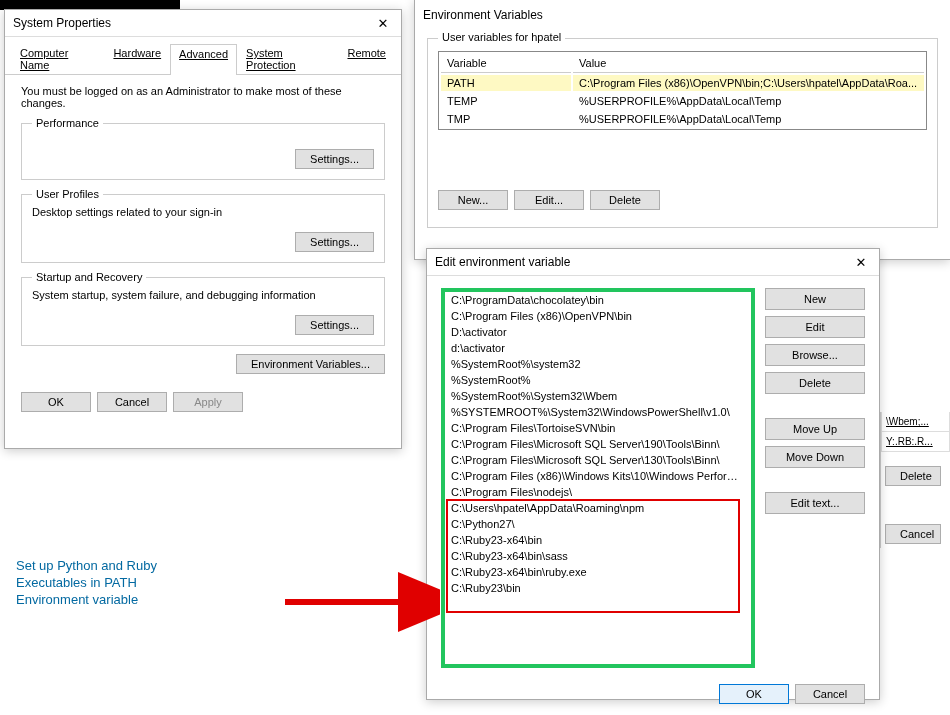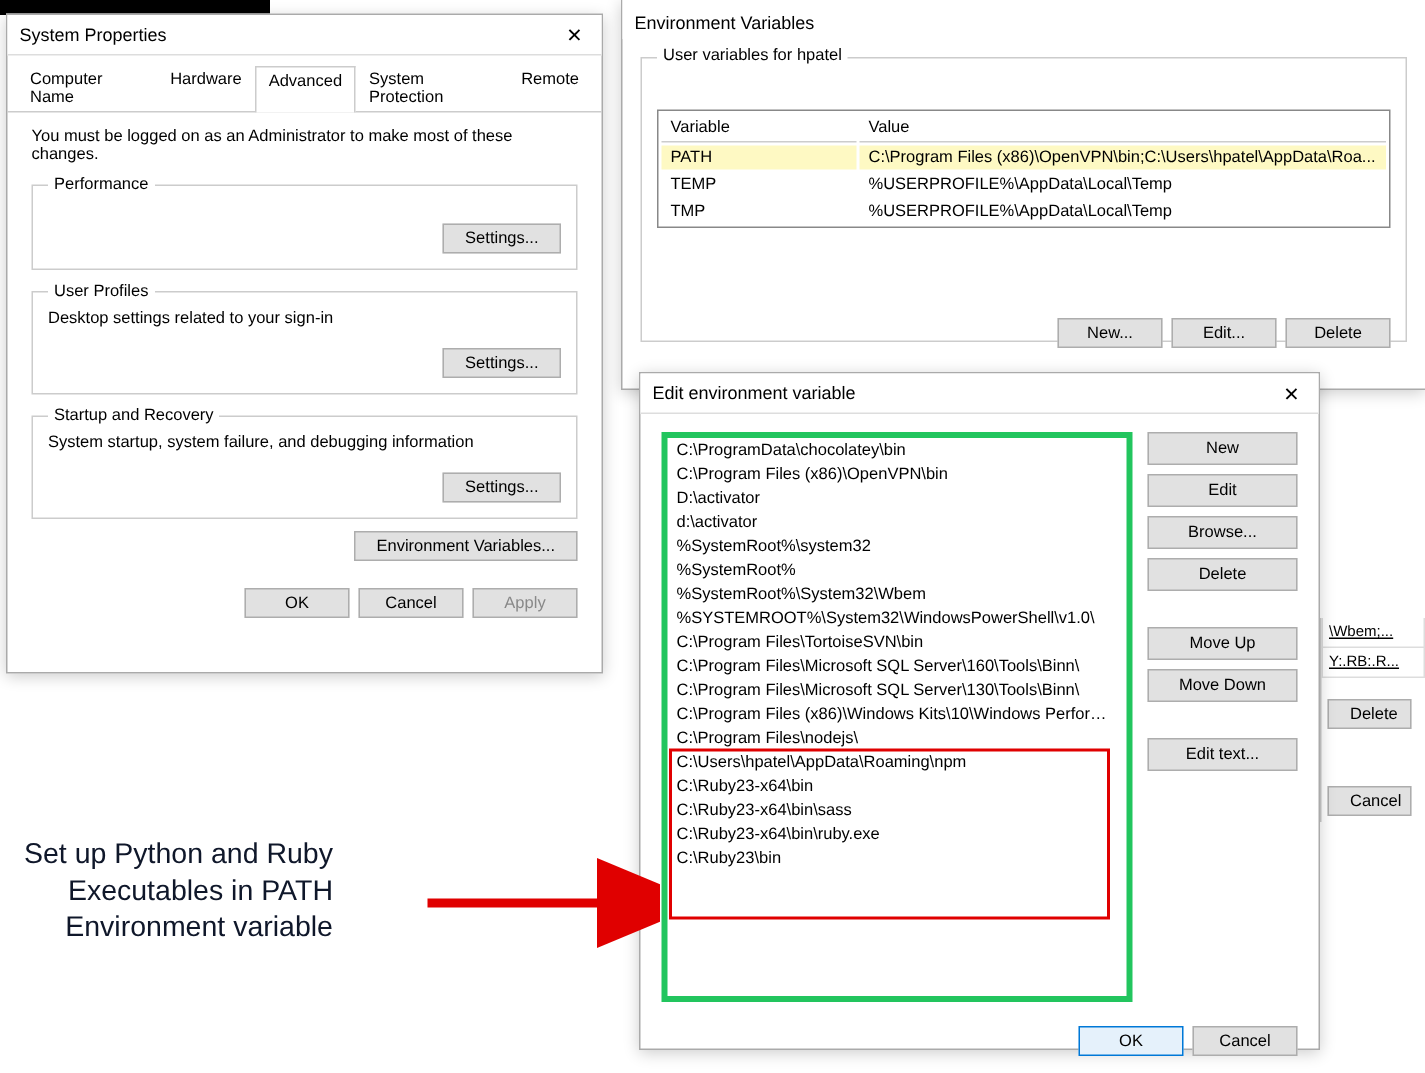--- a/index.html
+++ b/index.html
@@ -32,20 +32,21 @@
   .close-x {
     width: 20px; height: 18px;
     display: flex; align-items: center; justify-content: center;
     font-size: 13px;
   }
   .tabs {
     display: flex;
     padding: 6px 6px 0;
     gap: 0;
     border-bottom: 1px solid #ccc;
+    text-decoration: underline;
   }
   .tab {
     padding: 3px 8px;
     background: #fff;
     border: 1px solid transparent;
     border-bottom: none;
     cursor: default;
   }
   .tab.active {
     border-color: #ccc;
@@ -65,35 +66,34 @@
     padding: 3px 14px;
     border: 1px solid #adadad;
     background: #e1e1e1;
     font-size: 11px;
     cursor: default;
     text-align: center;
   }
   .btn.primary { border-color: #0078d7; background:#e5f1fb; }
   .btn.disabled { color: #888; }
   .right { text-align: right; }
-  .btn-row { display:flex; gap:6px; justify-content:flex-end; margin-top:6px; }
+  .btn-row { display:flex; gap:6px; justify-content:flex-start; margin-top:6px; }
 
   
   .env-window { border:1px solid #aaa; }
   .env-body { padding: 12px; }
   .group {
     border: 1px solid #ccc;
     padding: 10px;
   }
   .group-label { position: relative; top: -18px; background:#fff; padding:0 4px; display:inline-block; }
   .table {
     border: 1px solid #888;
     width: 100%;
     font-size: 11px;
-    margin-top: 22px;
   }
   .table th {
     text-align: left;
     font-weight: normal;
     padding: 3px 6px;
     border-bottom: 1px solid #ccc;
     background: #fff;
   }
   .table td {
     padding: 2px 6px;
@@ -132,25 +132,24 @@
     position: absolute;
     border: 2px solid #e00000;
     pointer-events:none;
   }
 
   
   .annotation {
     position: absolute;
     left: 16px;
     top: 558px;
-    color: #0f172a;
+    color: #0369a1;
     font-family: Verdana, sans-serif;
-    font-size: 19px;
+    font-size: 13px;
     line-height: 1.3;
-    text-align: right;
   }
   .arrow {
     position: absolute;
     left: 280px;
     top: 572px;
   }
 
   .top-strip {
     position:absolute; left:0; top:0; width:180px; height:10px; background:#000;
   }
@@ -284,25 +283,26 @@
 
       <div class="item">C:\ProgramData\chocolatey\bin</div>
         <div class="item">C:\Program Files (x86)\OpenVPN\bin</div>
         <div class="item">D:\activator</div>
         <div class="item">d:\activator</div>
         <div class="item">%SystemRoot%\system32</div>
         <div class="item">%SystemRoot%</div>
         <div class="item">%SystemRoot%\System32\Wbem</div>
         <div class="item">%SYSTEMROOT%\System32\WindowsPowerShell\v1.0\</div>
         <div class="item">C:\Program Files\TortoiseSVN\bin</div>
-        <div class="item">C:\Program Files\Microsoft SQL Server\160\Tools\Binn\</div>
+        <div class="item">C:\Program Files\Microsoft SQL Server\190\Tools\Binn\</div>
         <div class="item">C:\Program Files\Microsoft SQL Server\130\Tools\Binn\</div>
         <div class="item">C:\Program Files (x86)\Windows Kits\10\Windows Performance To...</div>
         <div class="item">C:\Program Files\nodejs\</div>
         <div class="item">C:\Users\hpatel\AppData\Roaming\npm</div>
+        <div class="item">C:\Python27\</div>
         <div class="item">C:\Ruby23-x64\bin</div>
         <div class="item">C:\Ruby23-x64\bin\sass</div>
         <div class="item">C:\Ruby23-x64\bin\ruby.exe</div>
         <div class="item">C:\Ruby23\bin</div>
         <div class="highlight-box" id="highlight-box" style="left: 1px; top: 207px; width: 294px; height: 114px;"></div>
     </div>
     <div class="edit-side">
       <span class="btn">New</span>
       <span class="btn">Edit</span>
       <span class="btn">Browse...</span>

